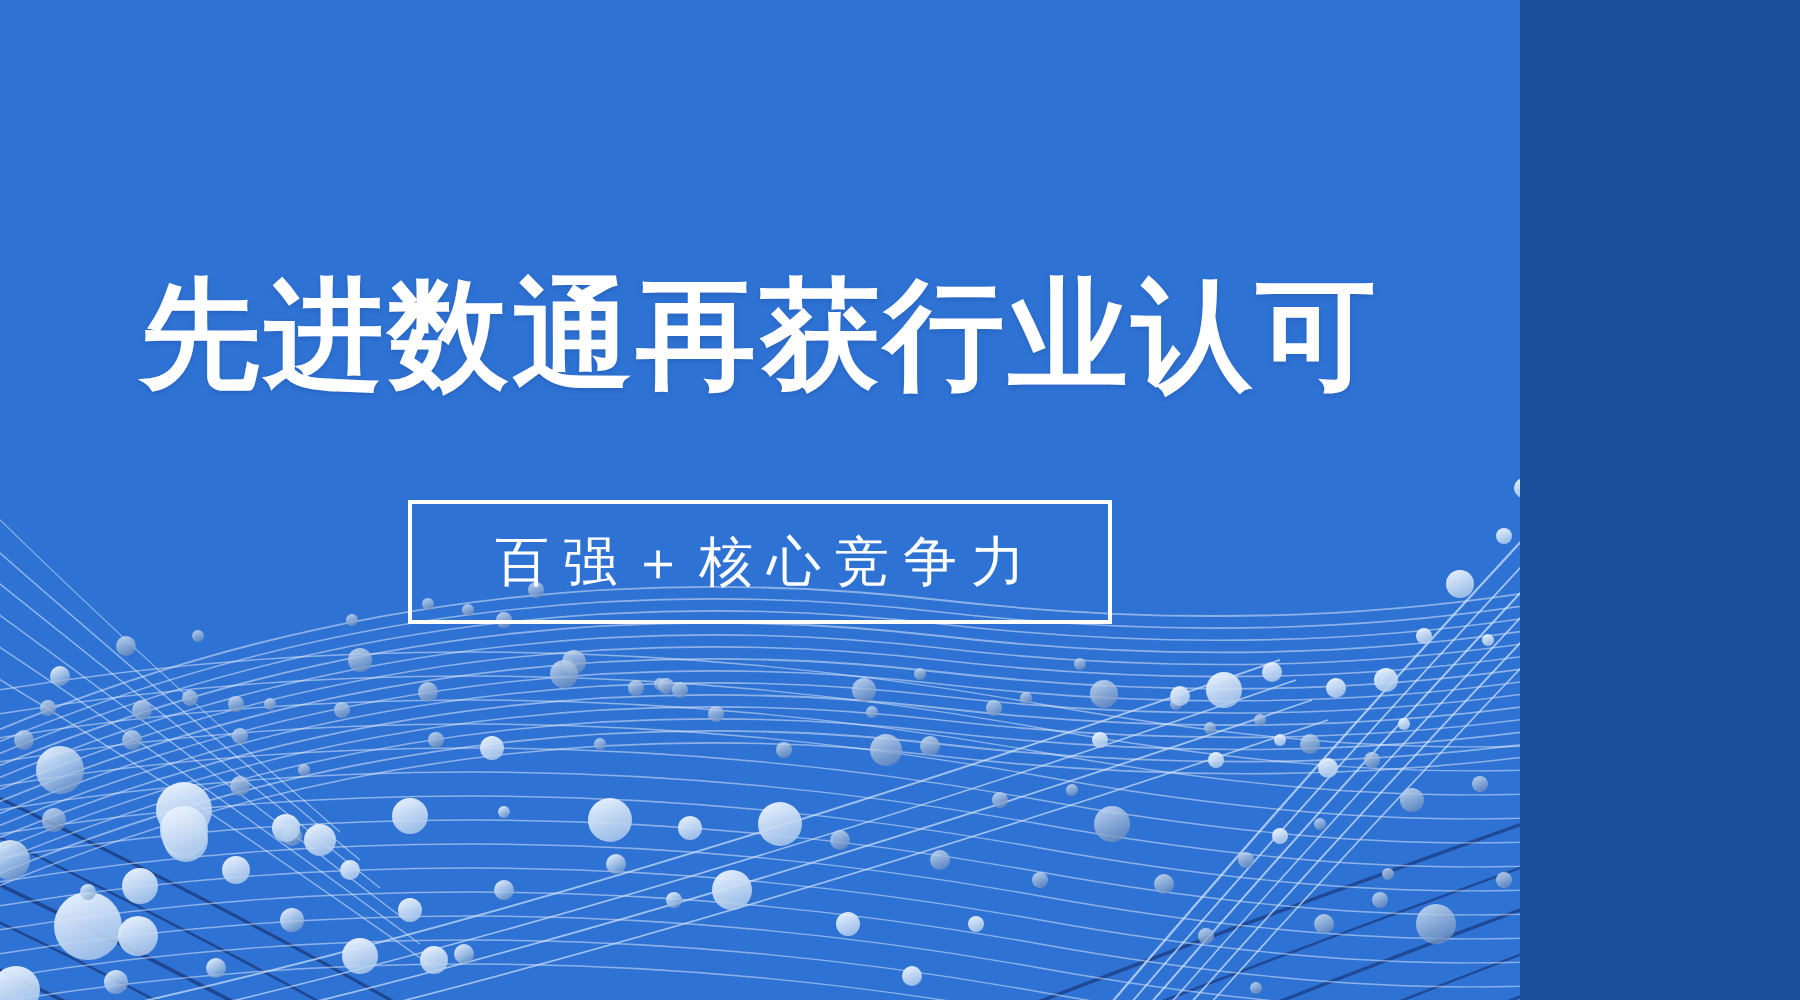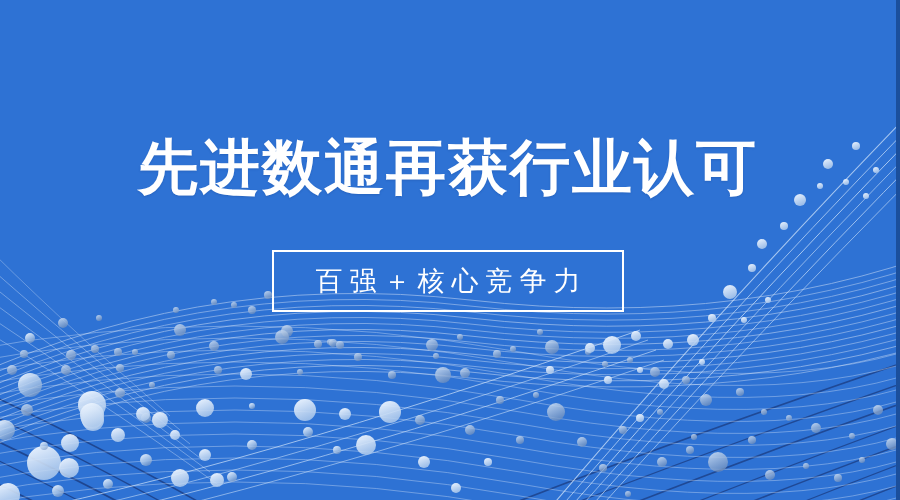--- a/index.html
+++ b/index.html
@@ -5,21 +5,21 @@
   html, body {
     margin: 0;
     padding: 0;
     background: #1b4f9c;
   }
   body {
     font-family: "Liberation Serif", "DejaVu Serif", serif;
   }
   .banner {
     position: relative;
-    width: 896px;
+    width: 760px;
     height: 500px;
     overflow: hidden;
     background: #2E72D4;
     user-select: none;
   }
   .bg-layer {
     position: absolute;
     inset: 0;
     width: 900px;
     height: 500px;

